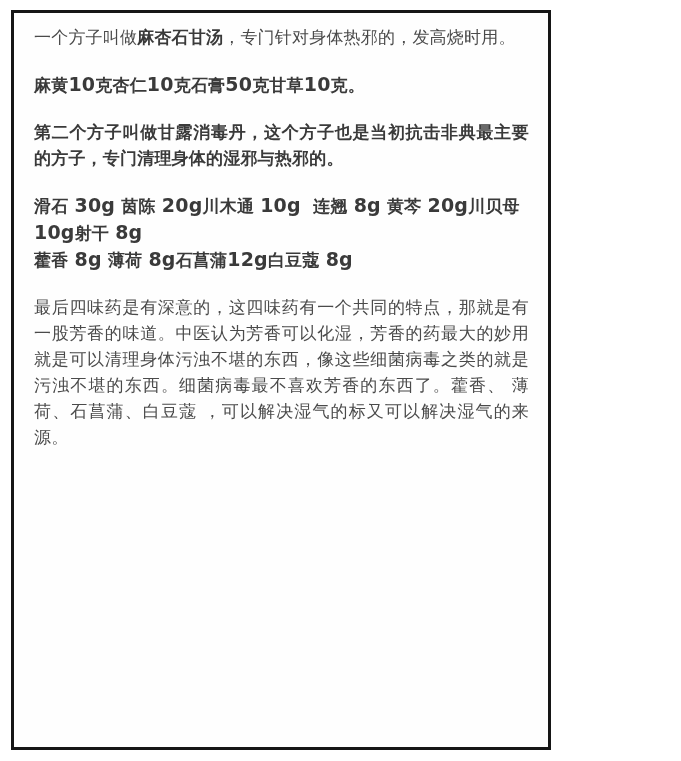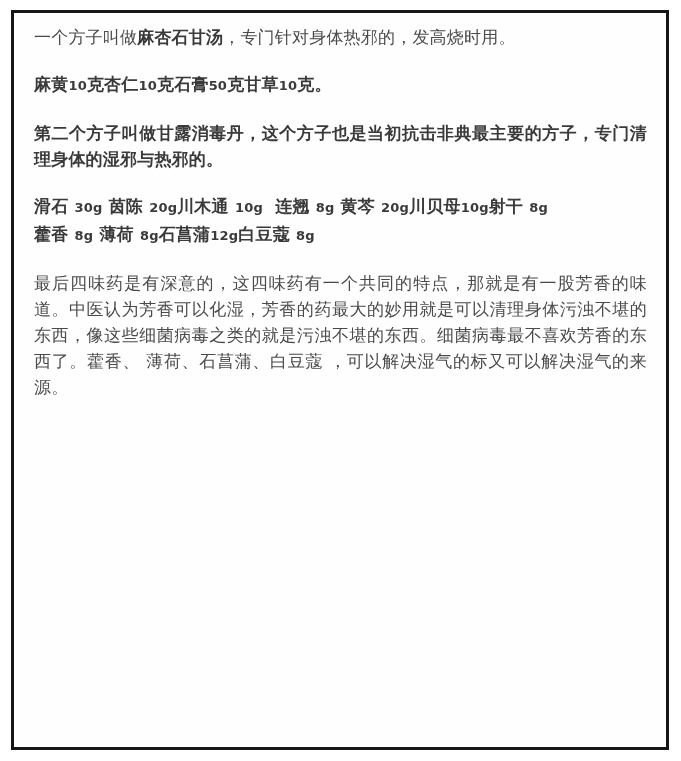--- a/index.html
+++ b/index.html
@@ -11,21 +11,21 @@
     height: 761px;
     position: relative;
     overflow: hidden;
     background: var(--page-bg, #ffffff);
     font-family: "DejaVu Serif", "Liberation Serif", serif;
   }
   .frame {
     position: absolute;
     left: 11px;
     top: 10px;
-    width: 658px;
+    width: 540px;
     height: 740px;
     box-sizing: border-box;
     border: 3px solid var(--border-color, #161616);
     background: var(--frame-bg, #fefefe);
     padding: 11px 19px 10px 20px;
     overflow: hidden;
   }
   .doc p {
     margin: 0 0 21px 0;
     font-size: 17px;
@@ -41,21 +41,21 @@
   .doc p.dose {
     text-align: left;
     white-space: pre-wrap;
   }
   .doc .b {
     font-weight: bold;
     color: var(--bold-text-color, #3a3a3a);
   }
   .doc .num {
     font-family: "DejaVu Sans", "Liberation Sans", sans-serif;
-    font-size: 13px;
+    font-size: 19px;
   }
 </style>
 </head>
 <body style="--page-bg: #ffffff; --frame-bg: #fefefe; --border-color: #161616; --text-color: #4a4a4a; --bold-text-color: #3a3a3a;">
 
 <div class="frame">
   <div class="doc">
       <p class="normal"><span>一个方子叫做</span><span class="b">麻杏石甘汤</span><span>，专门针对身体热邪的，发高烧时用。</span></p>
       <p class="dose"><span class="b">麻黄</span><span class="b num">10</span><span class="b">克杏仁</span><span class="b num">10</span><span class="b">克石膏</span><span class="b num">50</span><span class="b">克甘草</span><span class="b num">10</span><span class="b">克。</span></p>
       <p class="normal"><span class="b">第二个方子叫做甘露消毒丹，这个方子也是当初抗击非典最主要的方子，专门清理身体的湿邪与热邪的。</span></p>

